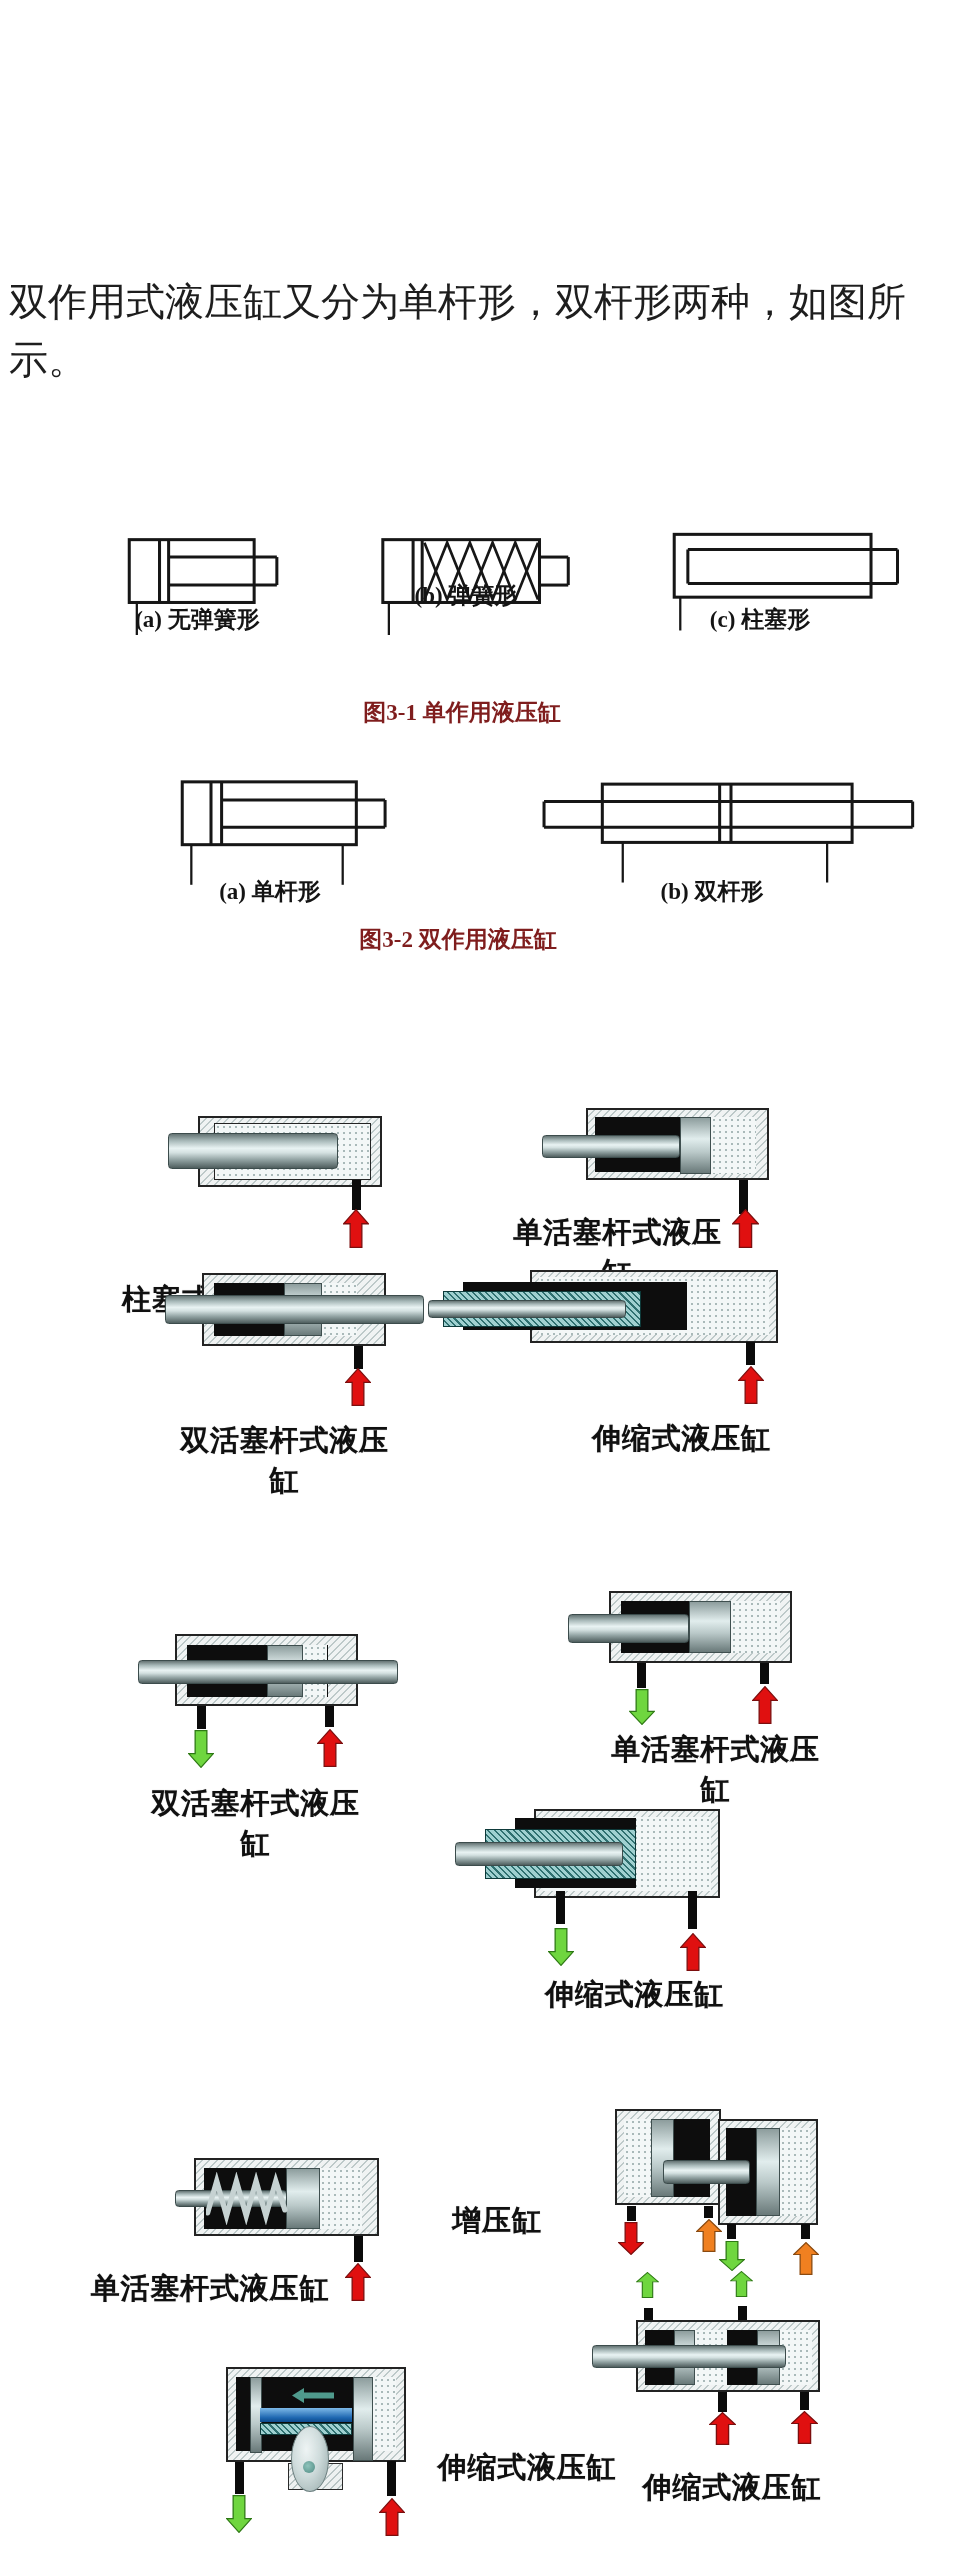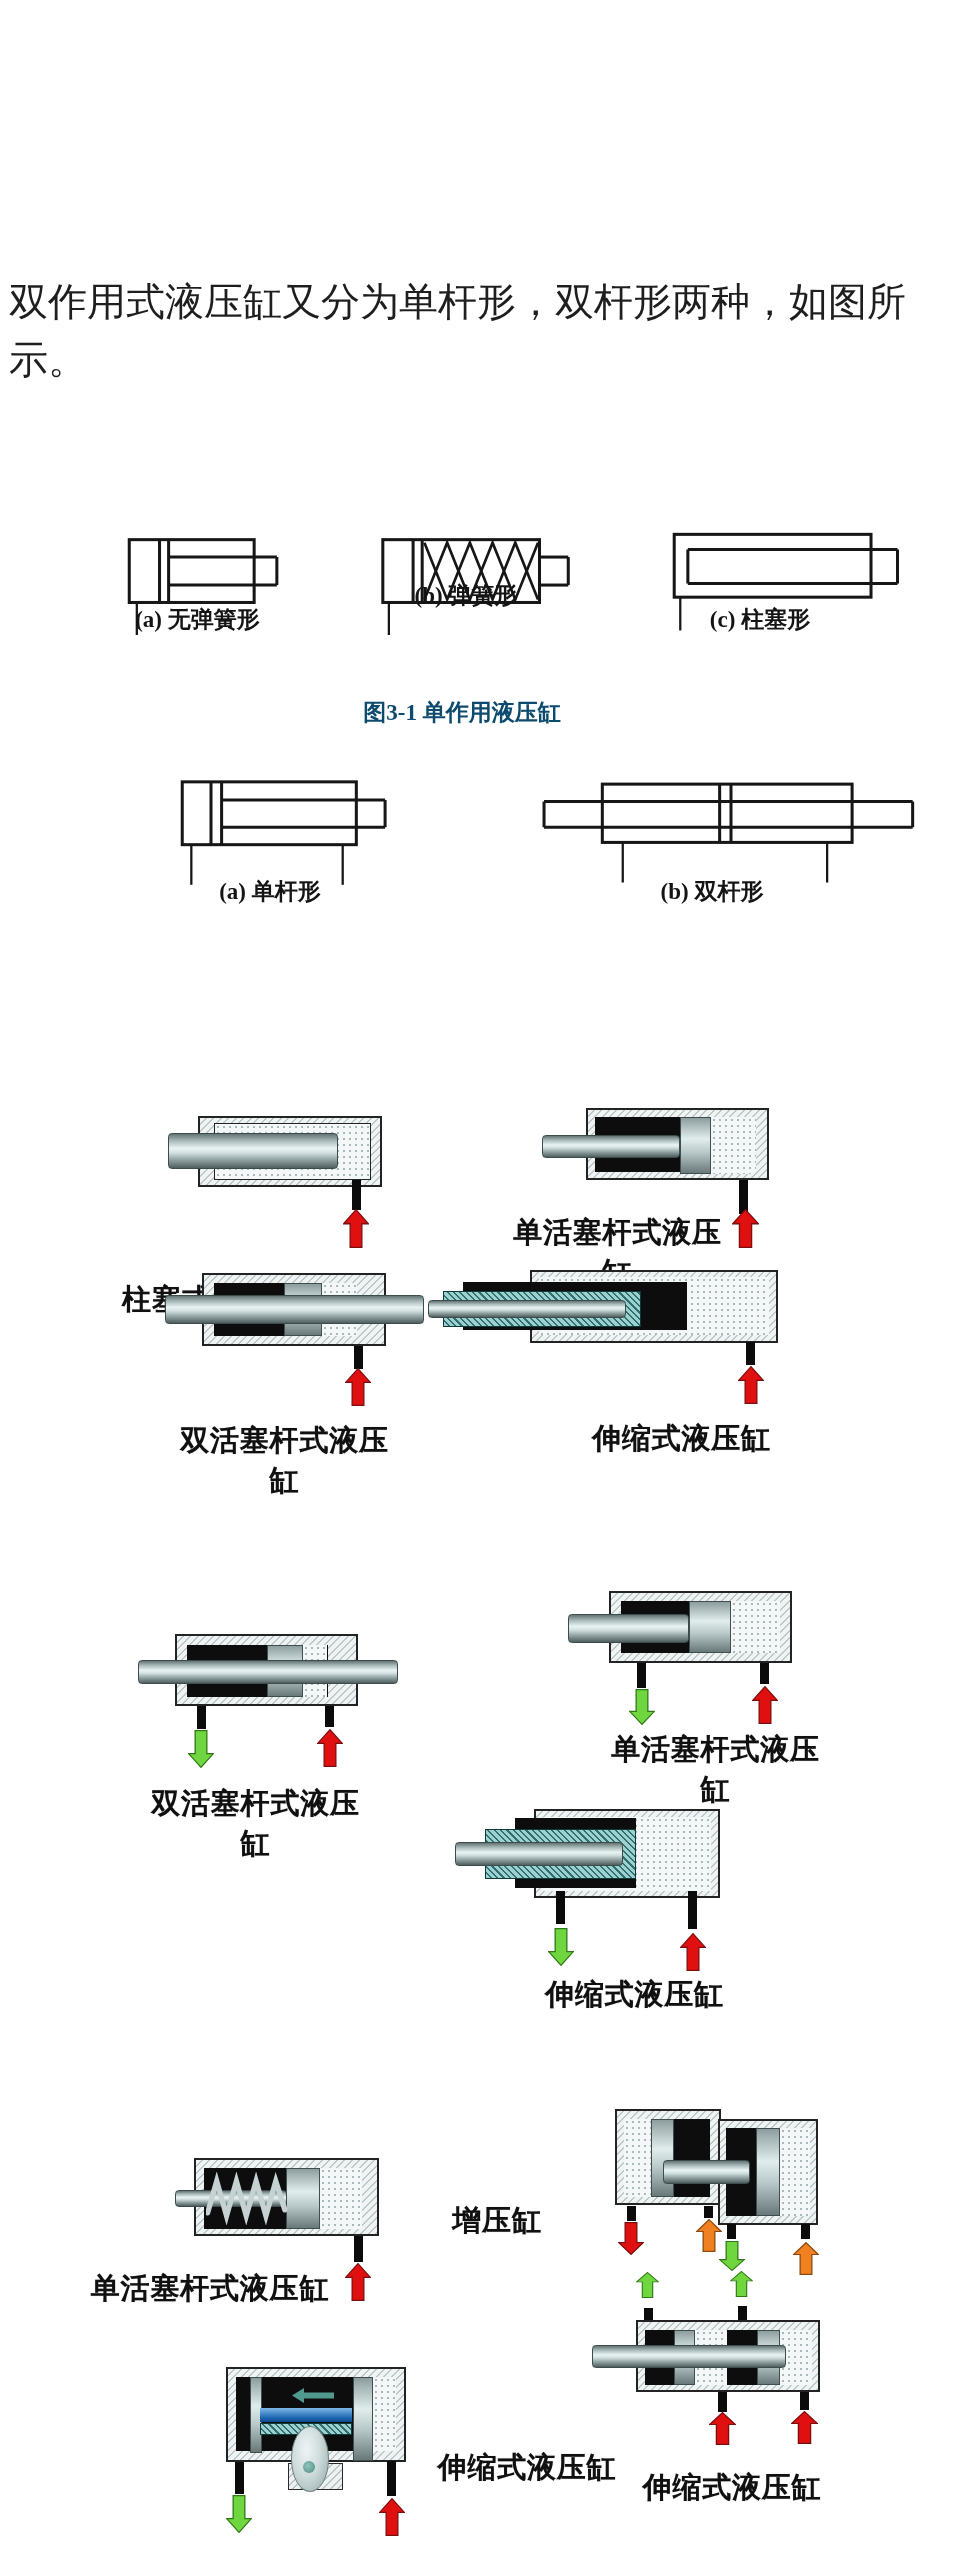--- a/index.html
+++ b/index.html
@@ -3,21 +3,21 @@
 <meta charset="utf-8">
 <style>
   html,body{margin:0;padding:0;background:#ffffff;}
   #page{position:relative;width:970px;height:2576px;background:#ffffff;overflow:hidden;
         font-family:"Liberation Sans", sans-serif;}
   .para{position:absolute;left:9px;width:933px;margin:0;font-size:39px;line-height:58px;
         color:#1e1e1e;font-weight:400;letter-spacing:0px;}
   .figlbl{position:absolute;font-family:"Liberation Serif", serif;font-weight:600;
           font-size:23px;color:#141414;text-align:center;}
   .figcap{position:absolute;font-family:"Liberation Serif", serif;font-weight:700;
-          font-size:23px;color:#0c4a6e;text-align:center;}
+          font-size:23px;color:#7f1d1d;text-align:center;}
   .cyl{position:absolute;}
   .cyl > *{position:absolute;}
   .casing{background:repeating-linear-gradient(135deg,#f0f3f3 0 3.8px,#bdc9c9 3.8px 5.3px);
           border:2.3px solid #232323;box-sizing:border-box;}
   .dotted{background-color:#f3f7f7;
           background-image:radial-gradient(#a9b9b9 1px, transparent 1.1px);
           background-size:6px 6px;box-sizing:border-box;}
   .bordered{border:1.5px solid #232323;}
   .blackc{background:#0d0d0d;}
   .rod{background:linear-gradient(180deg,#647373 0%,#a8b9b9 20%,#e9f3f3 42%,#d4e1e1 55%,#94a5a5 75%,#4f5e5e 100%);
@@ -111,20 +111,21 @@
     </g>
   </svg>
 
   <div class="figlbl" style="left:118px;top:604px;width:159px">(a) 无弹簧形</div>
   <div class="figlbl" style="left:394px;top:580px;width:144px">(b) 弹簧形</div>
   <div class="figlbl" style="left:688px;top:604px;width:144px">(c) 柱塞形</div>
   <div class="figcap" style="left:265px;top:697px;width:394px">图3-1 单作用液压缸</div>
 
   <div class="figlbl" style="left:198px;top:876px;width:144px">(a) 单杆形</div>
   <div class="figlbl" style="left:640px;top:876px;width:144px">(b) 双杆形</div>
+  <div class="figcap" style="left:261px;top:924px;width:394px">图3-2 双作用液压缸</div>
 
   <div class="cyl" style="left:151px;top:1106px;width:235px;height:151px">
     <div class="casing" style="left:47px;top:9.8px;width:184px;height:71px"></div>
     <div class="dotted bordered" style="left:63px;top:17.4px;width:157px;height:57px"></div>
     <div class="rod" style="left:17.4px;top:26.5px;width:170px;height:36px"></div>
     <div class="port" style="left:201px;top:74px;width:9px;height:30px"></div>
     <svg class="arw red" style="left:192px;top:103px" width="26" height="39" viewBox="0 0 40 58" preserveAspectRatio="none">
         <use href="#arr"></use>
       </svg>
   </div>

